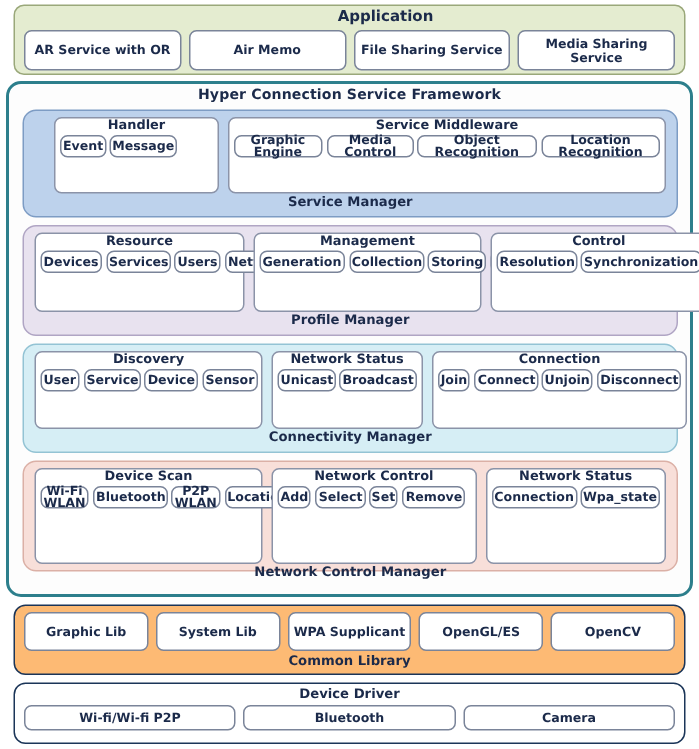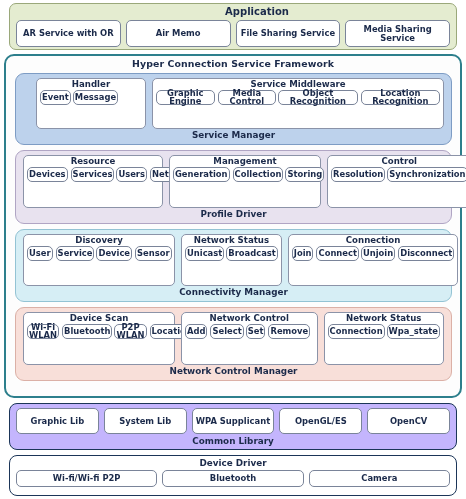--- a/index.html
+++ b/index.html
@@ -158,35 +158,35 @@
   #netstatus-group { width: 121px; }
   #connection-group { flex: 1; }
 
   
   #network-control-manager {
     top: 251px;
     height: 74px;
     background: #f8dfd9;
     border: 1px solid #dbb0a6;
   }
-  #network-control-manager .manager-body { height: 57px; }
+  #network-control-manager .manager-body { height: 68px; }
   #devicescan-group { width: 152px; }
   #netcontrol-group { width: 152px; }
   #netstatus2-group { flex: 1; }
 
   
   #common-library-section {
     position: absolute;
     left: 9px;
     top: 403px;
     width: 448px;
     height: 47px;
     border: 1.5px solid #1b3558;
     border-radius: 8px;
-    background: #c4b5fd;
+    background: #fdba74;
     box-sizing: border-box;
   }
   #common-library-items {
     display: flex;
     gap: 5px;
     padding: 4px 6px 0 6px;
   }
   #common-library-items .leaf { flex: 1; height: 26px; }
   #common-library-title {
     font-size: 8.8px;
@@ -299,21 +299,21 @@
         <div class="group-rows">
           <div class="row2 rowfull">
             <div class="leaf">Resolution</div>
           </div>
           <div class="row2 rowfull">
             <div class="leaf">Synchronization</div>
           </div>
         </div>
       </div>
     </div>
-    <div class="manager-label">Profile  Driver</div>
+    <div class="manager-label">Profile  Manager</div>
   </div>
 
   <div class="manager" id="connectivity-manager">
     <div class="manager-body">
       <div class="group" id="discovery-group">
         <div class="grouptitle">Discovery</div>
         <div class="group-rows">
           <div class="row2">
             <div class="leaf">User</div>
             <div class="leaf">Service</div>

